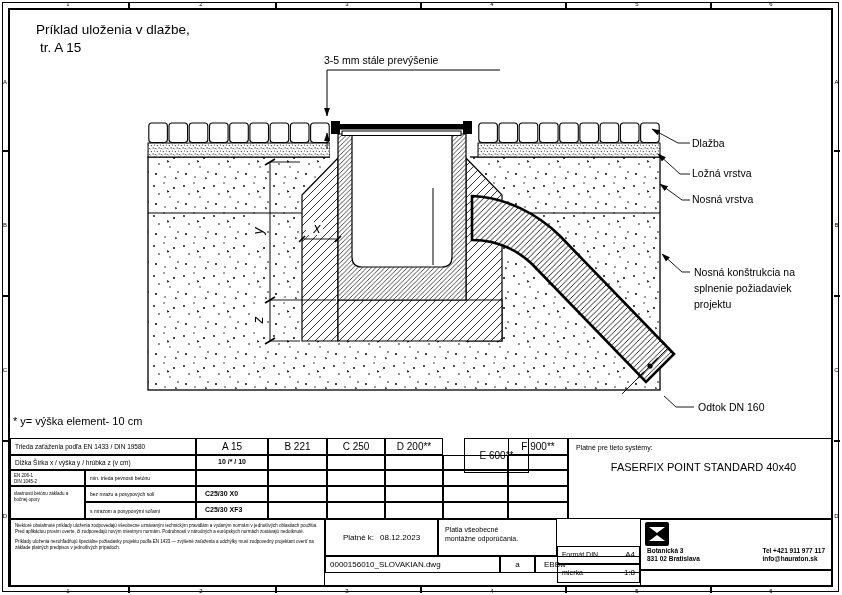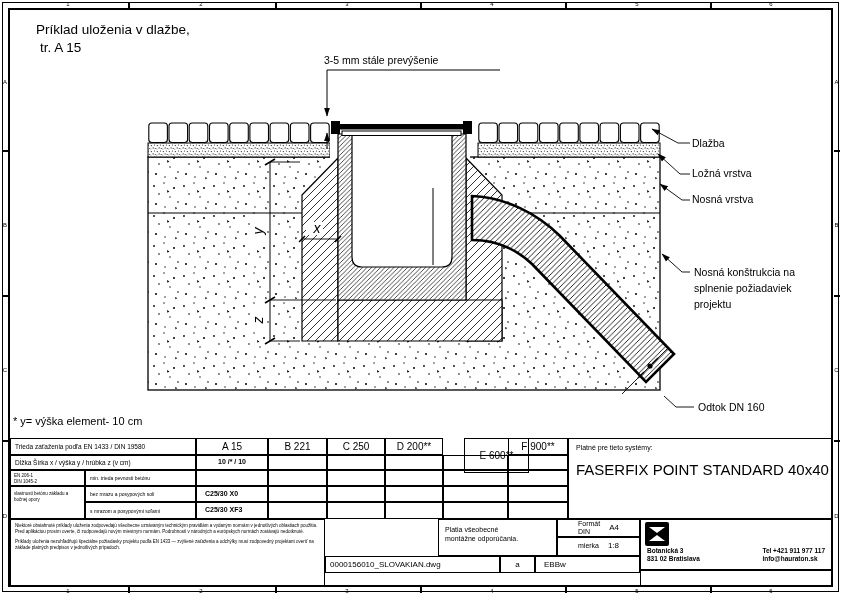--- a/index.html
+++ b/index.html
@@ -24,21 +24,21 @@
   .t5{font-size:5px;line-height:6px;}
   .t45{font-size:4.5px;line-height:5.5px;}
   .bold{font-weight:bold;}
   .footnote{position:absolute;left:13px;top:415px;font-size:11px;}
   .padl4{padding-left:4px;}
   .padl8{padding-left:8px;}
   .disc p{margin:0 0 5px 0;}
   .brandrow{display:flex;align-items:center;gap:4px;padding:2px 0 0 4px;}
   .brandname{font-size:27px;font-weight:bold;letter-spacing:-1.5px;line-height:26px;}
   .addr{display:flex;justify-content:space-between;padding:1px 6px 0 6px;font-size:6.5px;line-height:7.5px;}
-  .spread{display:flex;justify-content:space-between;align-items:center;padding:0 20px;}
+  .spread{display:flex;justify-content:space-between;align-items:center;padding:0 4px;margin-top:27px;}
 </style>
 </head>
 <body>
 
 <div class="sheet">
 
   <div class="abs thin-frame"></div>
   <div class="abs thick-frame"></div>
   <div class="abs" style="left:0;top:0;width:842px;height:595px;">
       <span class="gridlab" style="left: 68px; top: 1px;">1</span>
@@ -209,21 +209,21 @@
   <div class="cell vcent t65 padl4" style="left:10px;top:438px;width:186px;height:17px;">Trieda zaťaženia podľa EN 1433 / DIN 19580</div>
   <div class="cell hcent t10" style="left:196px;top:438px;width:72px;height:17px;">A 15</div>
   <div class="cell hcent t10" style="left:268px;top:438px;width:59px;height:17px;">B 221</div>
   <div class="cell hcent t10" style="left:327px;top:438px;width:58px;height:17px;">C 250</div>
   <div class="cell hcent t10" style="left:385px;top:438px;width:58px;height:17px;">D 200**</div>
   <div class="cell hcent t10" style="left:443px;top:438px;width:65px;height:35px;margin-left:21px;">E 600**</div>
   <div class="cell hcent t10" style="left:508px;top:438px;width:60px;height:17px;">F 900**</div>
 
   <div class="cell" style="left:568px;top:438px;width:264px;height:81px;">
     <div class="t7" style="padding:5px 0 0 7px;">Platné pre tieto systémy:</div>
-    <div style="font-size:15px;padding:8px 0 0 7px;">FASERFIX POINT STANDARD 40x40</div>
+    <div style="font-size:11px;padding:8px 0 0 7px;text-align:center;">FASERFIX POINT STANDARD 40x40</div>
   </div>
 
   <div class="cell vcent t65 padl4" style="left:10px;top:455px;width:186px;height:15px;">Dĺžka Šírka x / výška y / hrúbka z (v cm)</div>
   <div class="cell hcent t7 bold" style="left:196px;top:455px;width:72px;height:15px;">10 /* / 10</div>
   <div class="cell" style="left:268px;top:455px;width:59px;height:15px;"></div>
   <div class="cell" style="left:327px;top:455px;width:58px;height:15px;"></div>
   <div class="cell" style="left:385px;top:455px;width:58px;height:15px;"></div>
   <div class="cell" style="left:443px;top:455px;width:65px;height:15px;"></div>
   <div class="cell" style="left:508px;top:455px;width:60px;height:15px;"></div>
 
@@ -255,20 +255,24 @@
   <div class="cell" style="left:443px;top:502px;width:65px;height:17px;"></div>
   <div class="cell" style="left:508px;top:470px;width:60px;height:16px;"></div>
   <div class="cell" style="left:508px;top:486px;width:60px;height:16px;"></div>
   <div class="cell" style="left:508px;top:502px;width:60px;height:17px;"></div>
 
   <div class="cell disc t45" style="left:10px;top:519px;width:315px;height:68px;padding:3px 5px 0 4px;">
     <p>Niektoré obsiahnuté príklady uloženia zodpovedajú všeobecne uznávaným technickým pravidlám a vydaným normám v jednotlivých oblastiach použitia. Pred aplikáciou prosím overte, či zodpovedajú novým miestnym normám. Podrobnosti v národných a európskych normách zostávajú nedotknuté.</p>
     <p>Príklady uloženia nezohľadňujú špeciálne požiadavky projektu podľa EN 1433 — zvýšené zaťaženia a odchýlky musí zodpovedný projektant overiť na základe platných predpisov v jednotlivých prípadoch.</p>
   </div>
 
+  <div class="cell hcent t8" style="left:325px;top:519px;width:113px;height:37px;gap:6px;">
+    <span>Platné k:</span>
+    <span>08.12.2023</span>
+  </div>
   <div class="cell t7" style="left:438px;top:519px;width:119px;height:37px;padding:6px 0 0 6px;">
     <div>Platia všeobecné</div>
     <div>montážne odporúčania.</div>
   </div>
   <div class="cell spread t7" style="left:557px;top:519px;width:83px;height:18px;">
     <span>Formát DIN</span>
     <span class="t8">A4</span>
   </div>
   <div class="cell spread t7" style="left:557px;top:537px;width:83px;height:19px;">
     <span>mierka</span>

